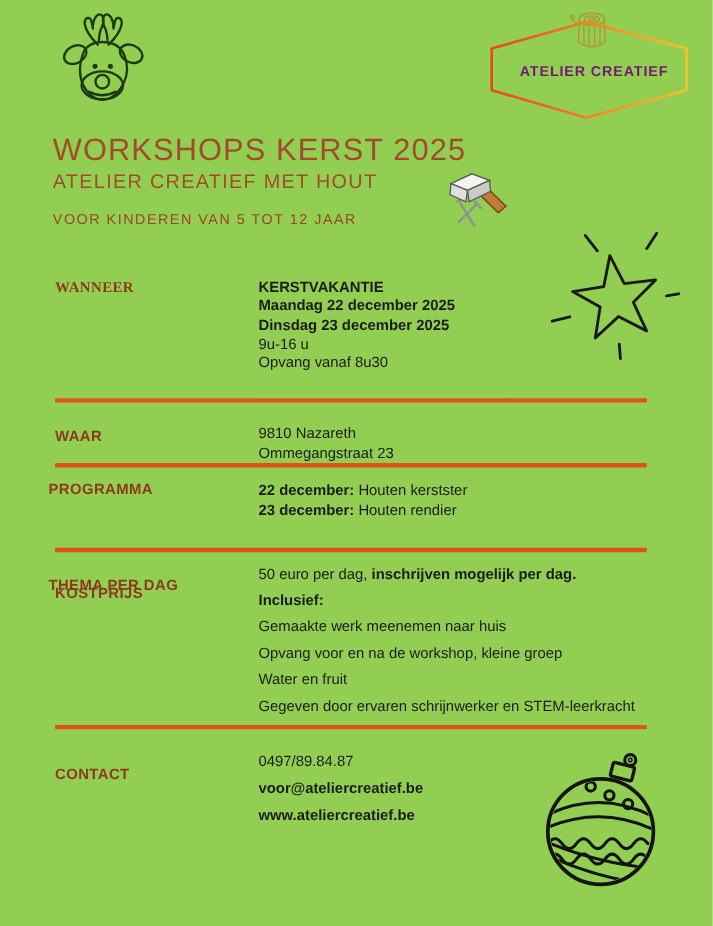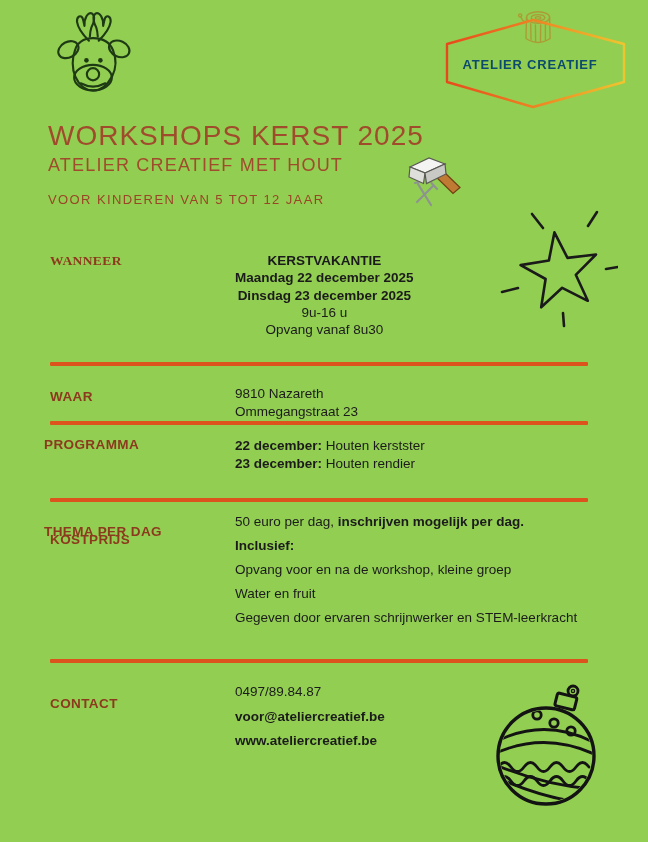--- a/index.html
+++ b/index.html
@@ -22,41 +22,41 @@
     font-size:18px;letter-spacing:1.2px;
     color:#A04C2C;font-weight:400;white-space:nowrap;
   }
   .audience{
     left:48px;top:192px;
     font-size:13px;letter-spacing:1.4px;
     color:#9A4526;font-weight:400;white-space:nowrap;
   }
   
   .logo-text{
-    left:437px;top:57px;width:186px;
+    left:447px;top:57px;width:186px;
     text-align:center;
     font-size:13px;letter-spacing:0.8px;
-    font-weight:600;color:#0c4a6e;white-space:nowrap;
+    font-weight:600;color:#701a75;white-space:nowrap;
   }
   
   .sec-label{
     font-size:13.5px;font-weight:700;letter-spacing:0.4px;
     color:#8C3A1E;white-space:nowrap;
   }
   #lbl-wanneer{left:50px;top:253px;font-family:Liberation Serif, serif;}
   #lbl-waar{left:50px;top:389px;}
   #lbl-programma{left:44px;top:437px;}
   #lbl-thema{left:44px;top:492px;margin-top:32px;}
   #lbl-kostprijs{left:50px;top:532px;}
   #lbl-contact{left:50px;top:696px;}
   
   .content{color:#1B1B1B;font-size:13.5px;left:235px;}
   .content .line{white-space:nowrap;}
   .b{font-weight:700;}
-  #cnt-wanneer{top:252px;text-align:center;}
+  #cnt-wanneer{top:252px;}
   #cnt-wanneer .line{line-height:17.3px;}
   #cnt-waar{top:385px;}
   #cnt-waar .line{line-height:17.5px;}
   #cnt-programma{top:437px;}
   #cnt-programma .line{line-height:17.5px;}
   #cnt-kostprijs{top:514px;}
   #cnt-kostprijs .line{height:24px;line-height:16px;}
   #cnt-contact{top:684px;}
   #cnt-contact .line{height:24.5px;line-height:16px;}
   
@@ -168,20 +168,21 @@
   <div class="abs content" id="cnt-programma">
     <div class="line"><span class="b">22 december:</span><span> Houten kerstster</span></div>
     <div class="line"><span class="b">23 december:</span><span> Houten rendier</span></div>
   </div>
   <div class="abs divider" id="div-3"></div>
 
   <div class="abs sec-label" id="lbl-kostprijs">KOSTPRIJS</div>
   <div class="abs content" id="cnt-kostprijs">
     <div class="line"><span>50 euro per dag, </span><span class="b">inschrijven mogelijk per dag.</span></div>
     <div class="line b">Inclusief:</div>
+    <div class="line">Gemaakte werk meenemen naar huis</div>
     <div class="line">Opvang voor en na de workshop, kleine groep</div>
     <div class="line">Water en fruit</div>
     <div class="line">Gegeven door ervaren schrijnwerker en STEM-leerkracht</div>
   </div>
   <div class="abs divider" id="div-4"></div>
 
   <div class="abs sec-label" id="lbl-contact">CONTACT</div>
   <div class="abs content" id="cnt-contact">
     <div class="line">0497/89.84.87</div>
     <div class="line b"><a class="plain" href="#">voor@ateliercreatief.be</a></div>

